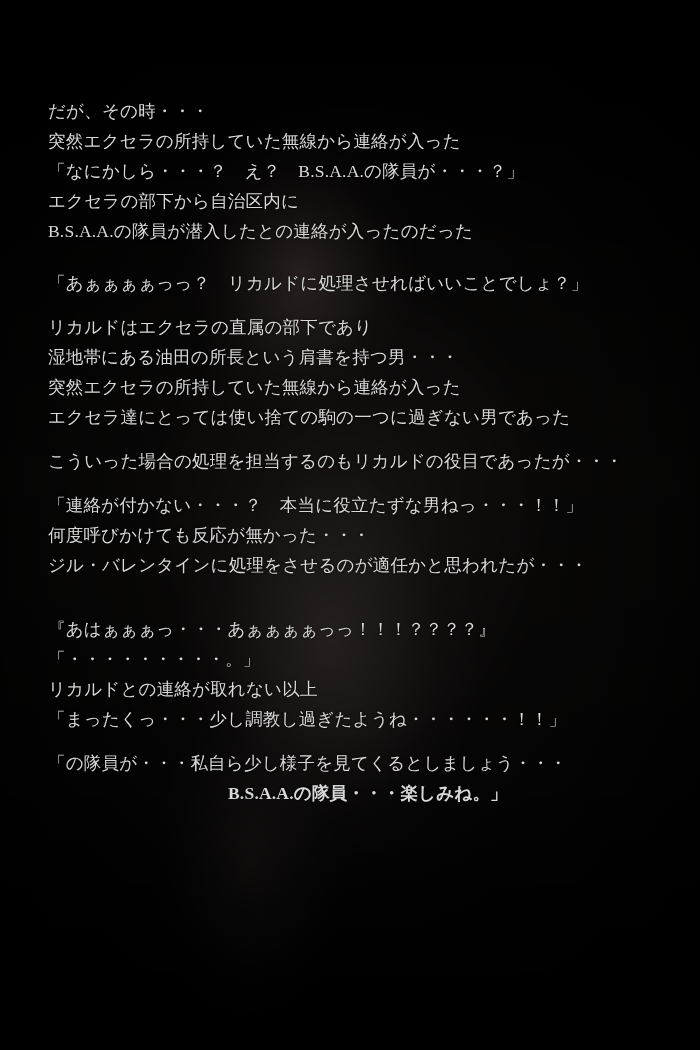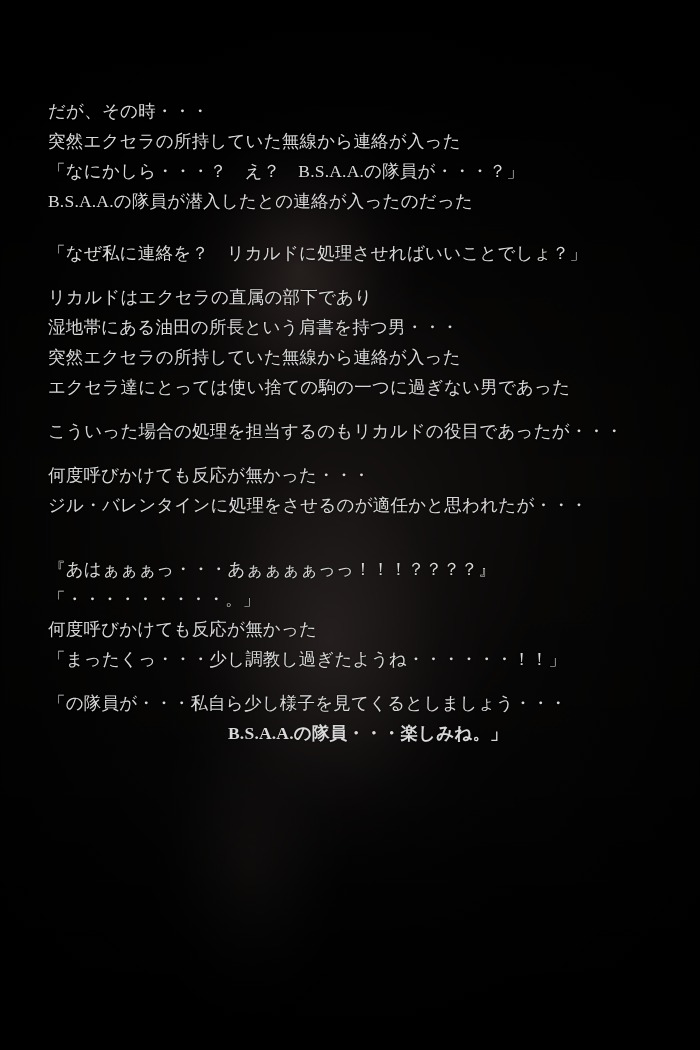--- a/index.html
+++ b/index.html
@@ -73,57 +73,59 @@
 <div class="page">
   <div class="bg-figure"></div>
   <div class="vignette"></div>
 
   <div class="text-layer">
 
     <div class="block">
       <div class="line">だが、その時・・・</div>
       <div class="line">突然エクセラの所持していた無線から連絡が入った</div>
       <div class="line">「なにかしら・・・？　え？　B.S.A.A.の隊員が・・・？」</div>
+      <div class="line">エクセラの部下から自治区内に</div>
       <div class="line">B.S.A.A.の隊員が潜入したとの連絡が入ったのだった</div>
     </div>
 
     <div class="gap-md"></div>
 
     <div class="block">
-      <div class="line">「なぜ私に連絡を？　リカルドに処理させればいいことでしょ？」</div>
+      <div class="line">「あぁぁぁぁっっ？　リカルドに処理させればいいことでしょ？」</div>
     </div>
 
     <div class="gap-sm"></div>
 
     <div class="block">
       <div class="line">リカルドはエクセラの直属の部下であり</div>
       <div class="line">湿地帯にある油田の所長という肩書を持つ男・・・</div>
       <div class="line">突然エクセラの所持していた無線から連絡が入った</div>
       <div class="line">エクセラ達にとっては使い捨ての駒の一つに過ぎない男であった</div>
     </div>
 
     <div class="gap-sm"></div>
 
     <div class="block">
       <div class="line">こういった場合の処理を担当するのもリカルドの役目であったが・・・</div>
     </div>
 
     <div class="gap-sm"></div>
 
     <div class="block">
+      <div class="line">「連絡が付かない・・・？　本当に役立たずな男ねっ・・・！！」</div>
       <div class="line">何度呼びかけても反応が無かった・・・</div>
       <div class="line">ジル・バレンタインに処理をさせるのが適任かと思われたが・・・</div>
     </div>
 
     <div class="gap-lg"></div>
 
     <div class="block">
       <div class="line">『あはぁぁぁっ・・・あぁぁぁぁっっ！！！？？？？』</div>
       <div class="line">「・・・・・・・・・。」</div>
-      <div class="line">何度呼びかけても反応が無かった</div>
+      <div class="line">リカルドとの連絡が取れない以上</div>
       <div class="line">「まったくっ・・・少し調教し過ぎたようね・・・・・・！！」</div>
     </div>
 
     <div class="gap-sm"></div>
 
     <div class="block">
       <div class="line">「の隊員が・・・私自ら少し様子を見てくるとしましょう・・・</div>
       <div class="line indent">B.S.A.A.の隊員・・・楽しみね。」</div>
     </div>
 

